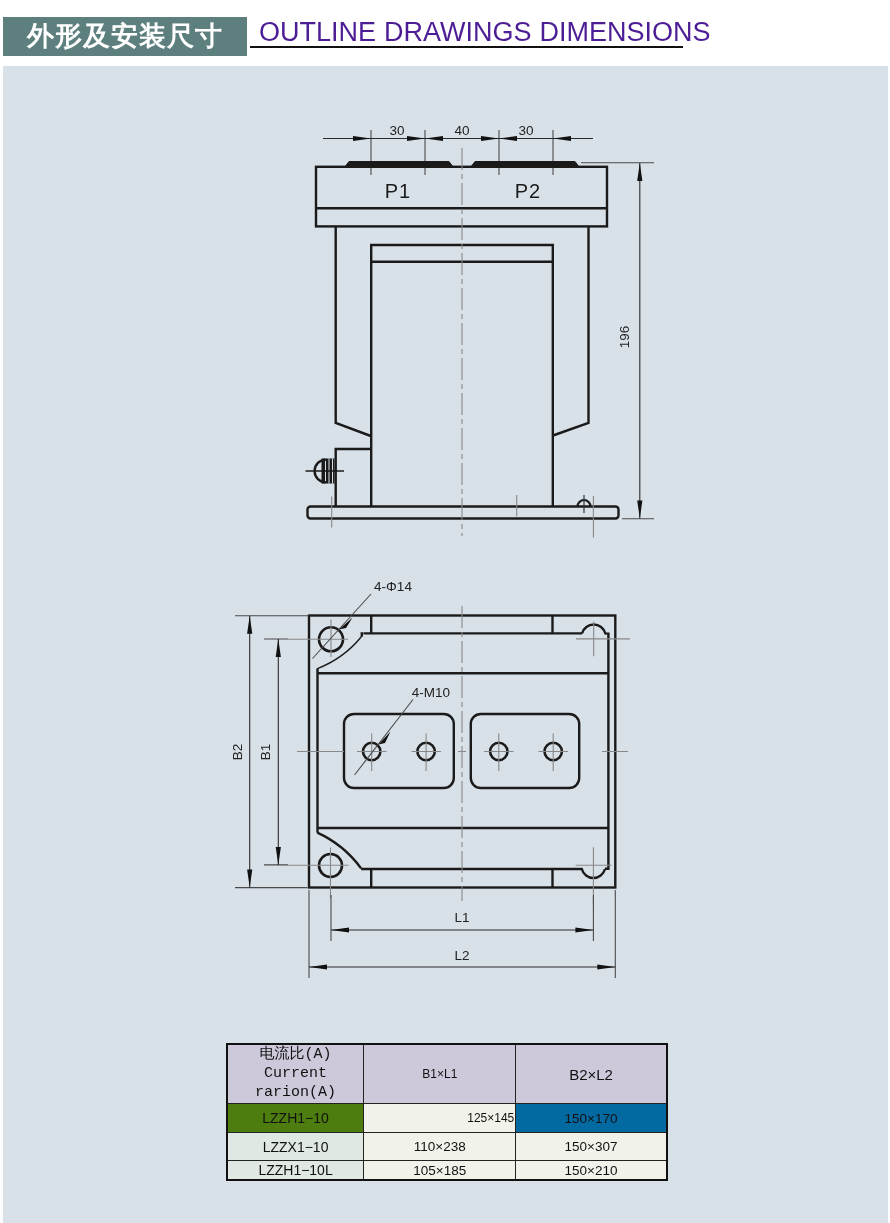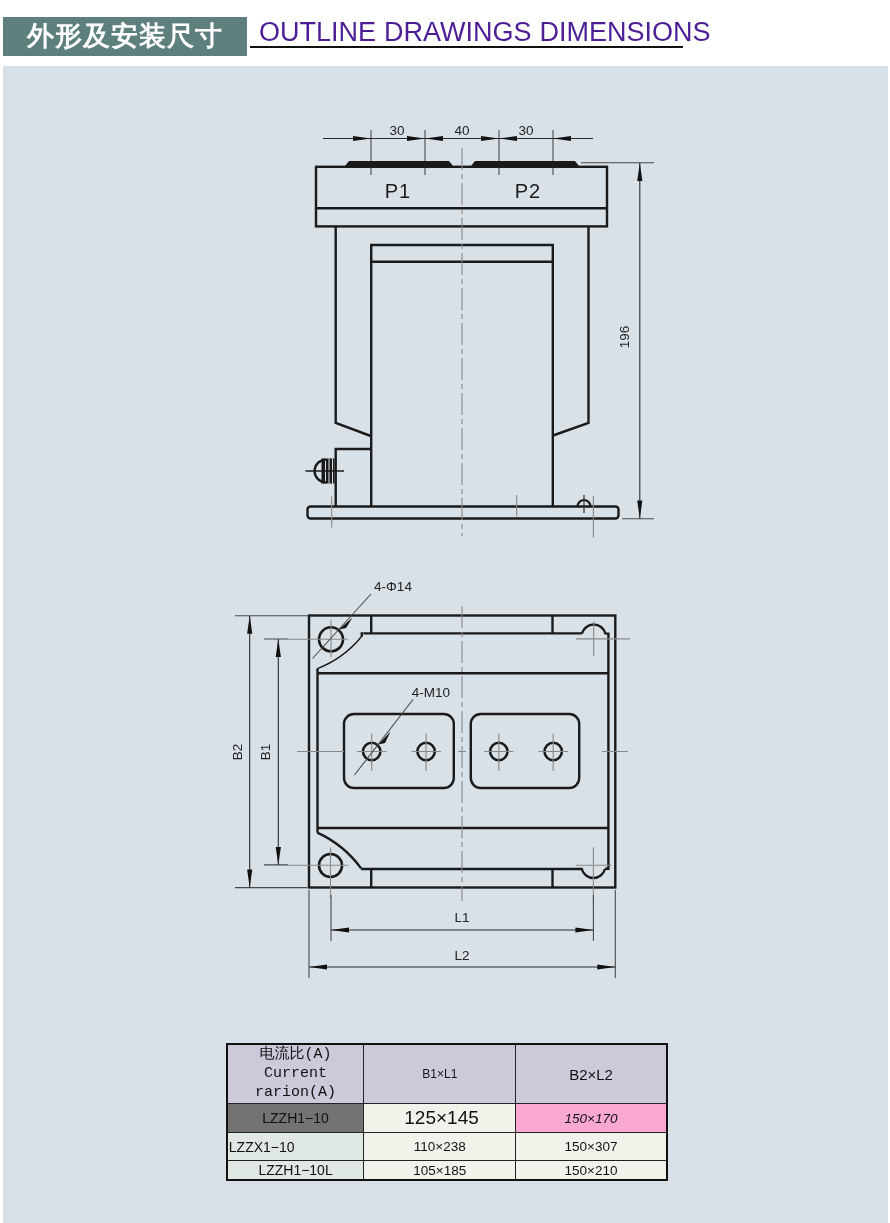--- a/index.html
+++ b/index.html
@@ -199,27 +199,27 @@
     </colgroup>
   <tbody>
 
   <tr style="height:41px;background:#cdc9da;">
     <td style="border:1px solid #222;text-align:center;font-size:15px;line-height:1.25;font-family:Liberation Mono, monospace;">电流比(A)<br>Current rarion(A)</td>
     <td style="border:1px solid #222;text-align:center;font-size:12px;">B1×L1</td>
     <td style="border:1px solid #222;text-align:center;font-size:15px;margin-top:12px;">B2×L2</td>
   </tr>
 
   <tr style="height:28.5px;font-size:14px;">
-    <td style="border:1px solid #222;text-align:center;background:#737373;">LZZH1−10</td>
-    <td style="border:1px solid #222;text-align:left;background:#f1f2e9;font-size:19px;padding-left:40px;">125×145</td>
-    <td style="border:1px solid #222;text-align:center;background:#f9a8d4;font-size:13.5px;font-style:italic;">150×170</td>
+    <td style="border:1px solid #222;text-align:center;background:#4d7c0f;">LZZH1−10</td>
+    <td style="border:1px solid #222;text-align:right;background:#f1f2e9;font-size:12px;padding-left:40px;">125×145</td>
+    <td style="border:1px solid #222;text-align:center;background:#0369a1;font-size:13.5px;">150×170</td>
   </tr>
 
   <tr style="height:28.5px;font-size:14px;">
-    <td style="border:1px solid #222;text-align:left;background:#dfe8e2;">LZZX1−10</td>
+    <td style="border:1px solid #222;text-align:center;background:#dfe8e2;">LZZX1−10</td>
     <td style="border:1px solid #222;text-align:center;background:#f1f2e9;font-size:13.5px;">110×238</td>
     <td style="border:1px solid #222;text-align:center;background:#f1f2e9;font-size:13.5px;">150×307</td>
   </tr>
 
   <tr style="height:16px;font-size:14px;">
     <td style="border:1px solid #222;text-align:center;background:#dfe8e2;">LZZH1−10L</td>
     <td style="border:1px solid #222;text-align:center;background:#f1f2e9;font-size:13.5px;margin-left:30px;">105×185</td>
     <td style="border:1px solid #222;text-align:center;background:#f1f2e9;font-size:13.5px;">150×210</td>
   </tr>
   </tbody>

